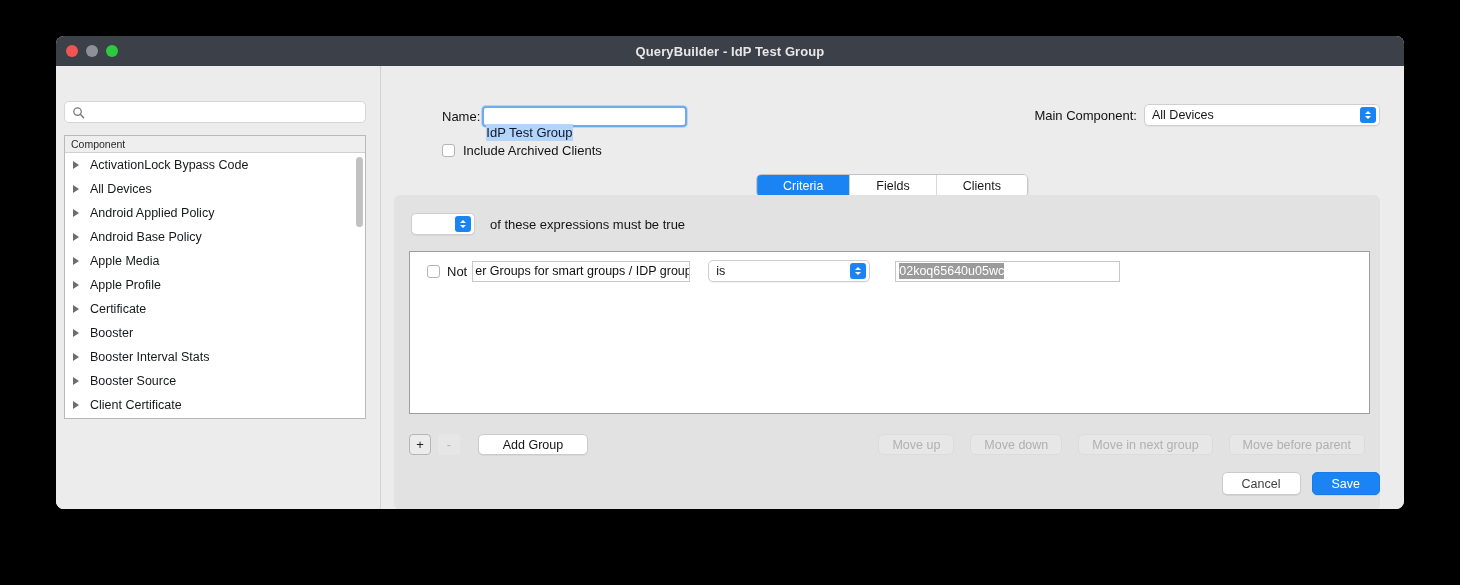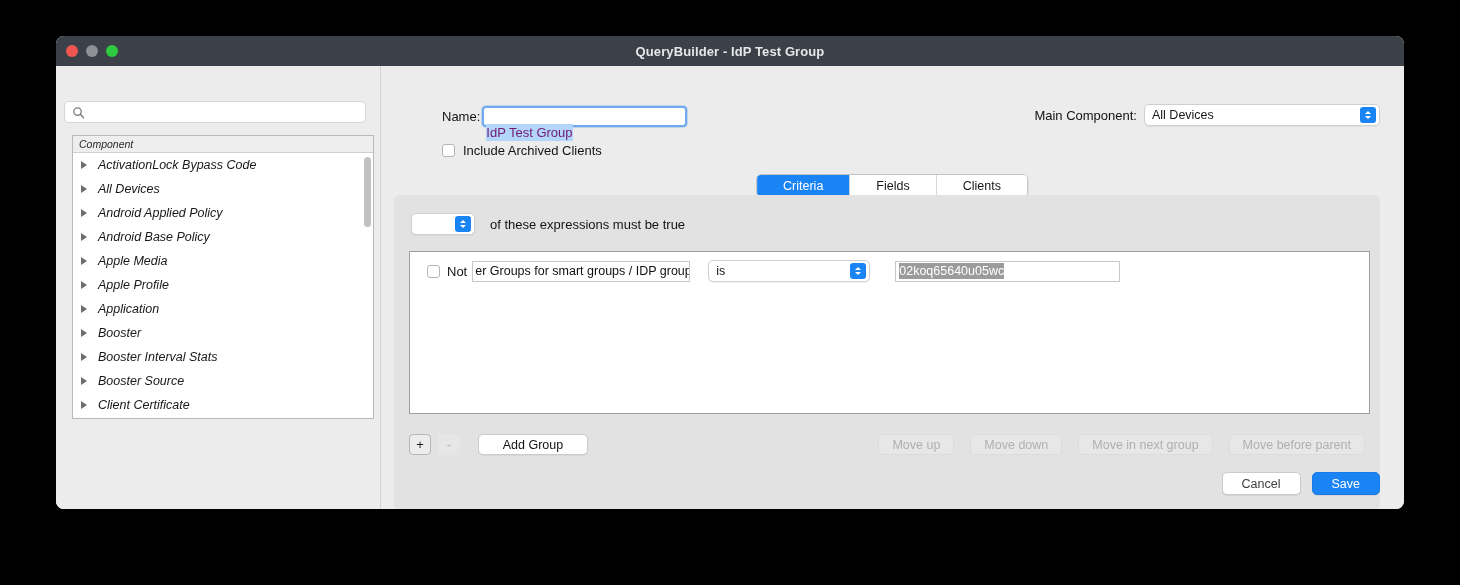--- a/index.html
+++ b/index.html
@@ -73,27 +73,26 @@
   .search-icon { width: 13px; height: 13px; flex: 0 0 auto; margin-right: 5px; opacity:.72; }
   .search-input {
     border: none; outline: none; background: transparent;
     font-family: "Liberation Sans", sans-serif;
     font-size: 12px; color: #1c1c1c;
     width: 100%;
   }
 
   .list-box {
     position: absolute;
-    left: 16px; top: 69px;
+    left: 8px; top: 69px;
     width: 302px; height: 284px;
     background: #fff;
     border: 1px solid #b9b9b9;
     box-sizing: border-box;
     overflow: hidden;
-    font-style: italic;
   }
   .list-header {
     height: 17px;
     background: #eeeeee;
     border-bottom: 1px solid #d0d0d0;
     font-size: 10.5px;
     color: #2a2a2a;
     display: flex; align-items: center;
     padding-left: 6px;
     box-sizing: border-box;
@@ -146,21 +145,21 @@
     background: #fff;
     border: 2px solid #6fa9ef;
     border-radius: 4px;
     display: flex; align-items: center;
     padding: 0 2px;
     box-sizing: border-box;
     box-shadow: 0 0 0 1px rgba(110,168,236,.35);
   }
   .name-value {
     font-size: 13px;
-    color: #701a75;
+    color: #0f172a;
     background: #b4d5fa;
     padding: 1px 0;
     margin-top: 32px;
   }
 
   .archived-row {
     position: absolute;
     left: 62px; top: 77px;
     display: flex; align-items: center;
   }
@@ -412,21 +411,21 @@
           <div class="list-row">
             <span class="disclosure"></span>
             <span>Apple Media</span>
           </div>
           <div class="list-row">
             <span class="disclosure"></span>
             <span>Apple Profile</span>
           </div>
           <div class="list-row">
             <span class="disclosure"></span>
-            <span>Application</span>
+            <span>Certificate</span>
           </div>
           <div class="list-row">
             <span class="disclosure"></span>
             <span>Booster</span>
           </div>
           <div class="list-row">
             <span class="disclosure"></span>
             <span>Booster Interval Stats</span>
           </div>
           <div class="list-row">

